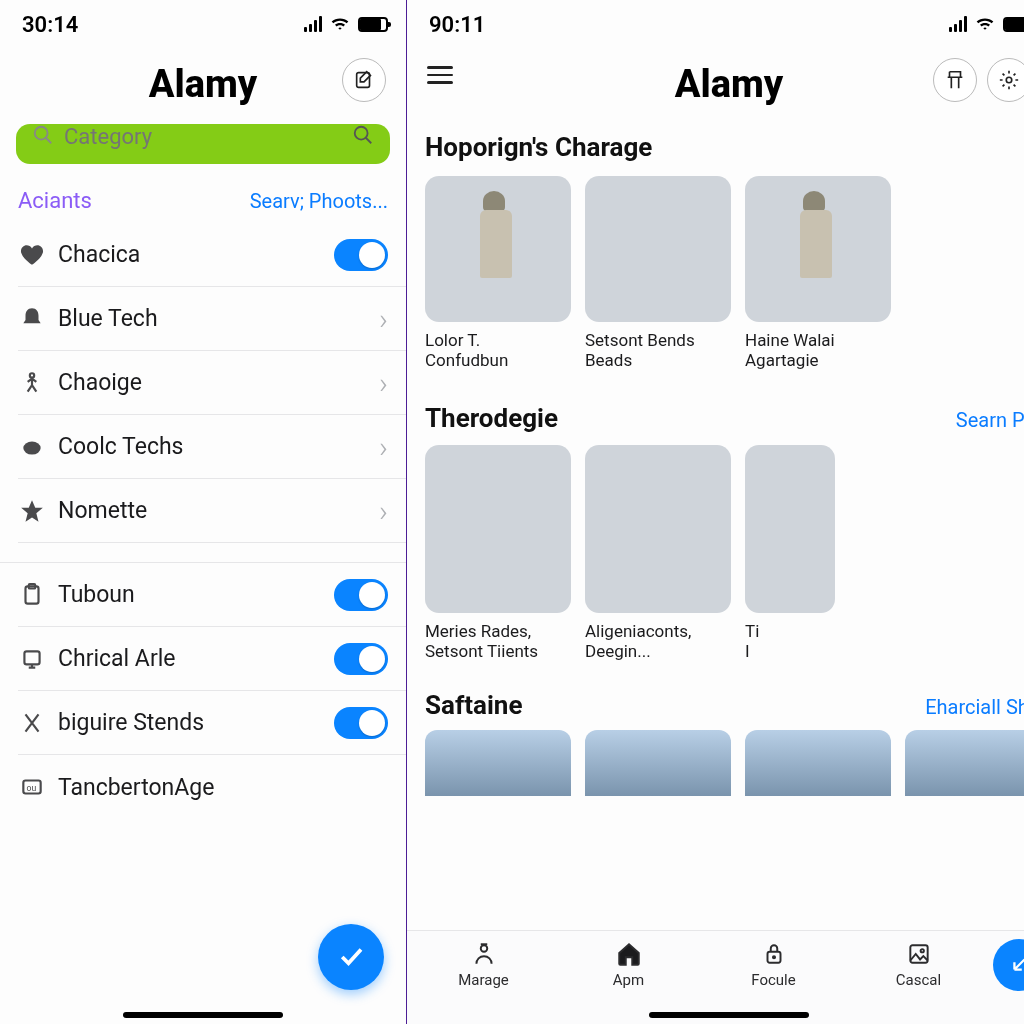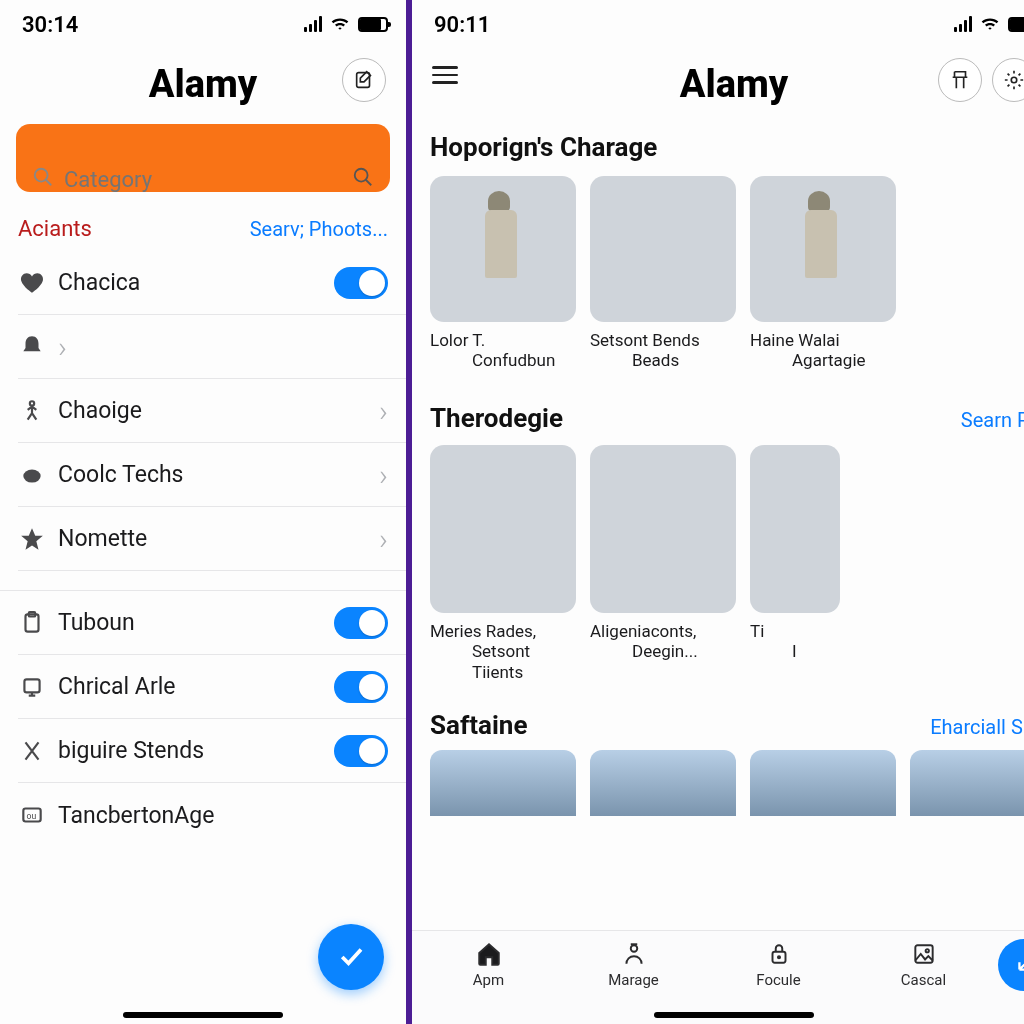--- a/index.html
+++ b/index.html
@@ -1,18 +1,18 @@
 <!DOCTYPE html>
 <html><head>
 <meta charset="utf-8">
 <style>
   * { box-sizing: border-box; margin: 0; padding: 0; font-family: -apple-system, BlinkMacSystemFont, "Segoe UI", Roboto, sans-serif; }
   body { width: 1024px; height: 1024px; background: #fff; display: flex; overflow: hidden; }
   .phone { flex: 1; display: flex; flex-direction: column; background: #fdfdfd; position: relative; }
-  .phone-left { border-right: 6px solid #4c1d95; }
+  .phone-left { border-right: 1px solid #4c1d95; }
   
   .status-bar { display: flex; align-items: center; justify-content: space-between; padding: 10px 18px 6px 22px; font-size: 22px; font-weight: 600; height: 44px; }
   .status-left { }
   .status-right { display: flex; align-items: center; gap: 8px; }
   .sig-bars { display: flex; align-items: flex-end; gap: 2px; height: 16px; }
   .sig-bars span { width: 3px; background:#000; border-radius:1px; }
   .sig-bars span:nth-child(1){height:5px;} .sig-bars span:nth-child(2){height:8px;}
   .sig-bars span:nth-child(3){height:12px;} .sig-bars span:nth-child(4){height:16px;}
   .wifi-icon svg { width:20px; height:16px; }
   .battery { width: 30px; height: 15px; border: 2px solid #000; border-radius: 4px; position: relative; }
@@ -21,27 +21,27 @@
   
   .app-header { display:flex; align-items:center; justify-content:center; padding: 18px 16px 12px; position: relative; }
   .app-title { font-size: 38px; font-weight: 800; }
   .header-action { position:absolute; right:20px; top:14px; display:flex; gap:10px; }
   .header-action-left { position:absolute; left:20px; top:22px; }
   .circ-btn { width:44px; height:44px; border:1.5px solid #bbb; border-radius:50%; display:flex; align-items:center; justify-content:center; background:#fff; }
   .circ-btn svg { width:22px; height:22px; stroke:#222; fill:none; stroke-width:1.8; }
   .hamburger { display:flex; flex-direction:column; gap:5px; }
   .hamburger span { width:26px; height:2.5px; background:#222; border-radius:2px; }
   
-  .search-bar { margin: 6px 16px 10px; background:#f97316; border-radius: 14px; height:68px; display:flex; align-items:flex-end; padding:0 16px; gap:10px; }
+  .search-bar { margin: 6px 16px 10px; background:#84cc16; border-radius: 14px; height:40px; display:flex; align-items:flex-start; padding:0 16px; gap:10px; }
   .search-bar .mag { color:#777; }
   .search-bar input { border:none; background:transparent; font-size:22px; color:#444; flex:1; outline:none; }
   .search-bar .mag-right { color:#555; }
   
   .sec-row { display:flex; justify-content:space-between; align-items:center; padding: 14px 18px 10px; }
-  .sec-title { font-size:22px; color:#b91c1c; }
+  .sec-title { font-size:22px; color:#8b5cf6; }
   .sec-link { font-size:20px; color:#0a7cff; }
   
   .list { padding: 0 0 0 18px; }
   .row { display:flex; align-items:center; height:64px; border-bottom:1px solid #e6e6e8; padding-right:18px; gap:12px; }
   .row:last-child { border-bottom:none; }
   .row-icon { width:28px; display:flex; align-items:flex-start; justify-content:center; color:#3b3b3d; }
   .row-icon svg { width:26px; height:26px; fill:#4a4a4c; }
   .row-icon.outline svg { fill:none; stroke:#4a4a4c; stroke-width:2; }
   .row-label { flex:1; font-size:23px; color:#1b1b1d; }
   .chev { color:#aeb0b4; font-size:30px; font-weight:300; }
@@ -57,21 +57,21 @@
   
   .content-r { flex:1; overflow:hidden; padding: 8px 0 0 18px; display:flex; flex-direction:column; }
   .section-title-r { font-size:26px; font-weight:700; color:#111; padding: 6px 0 14px; }
   .sec-head-r { display:flex; justify-content:space-between; align-items:baseline; padding-right:4px; }
   .sec-link-r { font-size:20px; color:#0a7cff; }
   .h-scroll { display:flex; gap:14px; overflow:hidden; }
   .card { width:146px; flex-shrink:0; }
   .card .thumb { width:146px; height:146px; border-radius:14px; background:#cfd4da; overflow:hidden; position:relative; }
   .card .thumb.sm { height:168px; border-radius:14px; }
   .card .caption { font-size:17px; color:#1b1b1d; line-height:1.2; padding-top:8px; }
-  .card .caption2 { font-size:17px; color:#1b1b1d; line-height:1.2;margin-left:42px; }
+  .card .caption2 { font-size:17px; color:#1b1b1d; line-height:1.2; }
   
   .scn-tower { background: linear-gradient(#7fb6ea 0 55%, #5f9b4c 55% 100%); position:relative; }
   .scn-tower::after{content:"";position:absolute;left:38%;bottom:30%;width:32px;height:68px;background:#c8c1b0;border-radius:6px 6px 2px 2px;}
   .scn-tower::before{content:"";position:absolute;left:40%;bottom:76%;width:22px;height:20px;background:#8d8876;border-radius:50% 50% 4px 4px;}
   .scn-hills{ background: linear-gradient(#9fc9ef 0 40%, #b29256 40% 60%, #7e6b42 60% 100%); }
   .scn-arcade{ background: radial-gradient(circle at 50% 0%, #e9dbc2 0 30%, transparent 31%), linear-gradient(#caa37a,#7d5738); }
   .scn-water{ background: linear-gradient(#8fc6ef 0 45%, #3b76a8 45% 100%); }
   .scn-window{ background: radial-gradient(circle at 50% 55%, #ffd27a 0 18%, transparent 19%), linear-gradient(#1f2a33 0 34%, #5080a5 34% 70%, #1f2a33 70% 100%); }
   
   .bottom-nav { height:94px; border-top:1px solid #e6e6e8; display:flex; align-items:flex-start; padding:10px 6px 0; gap:4px; background:#fbfbfc; position:relative; }
@@ -147,20 +147,21 @@
       <span class="toggle on">
           <i></i>
         </span>
     </div>
     <div class="row">
       <span class="row-icon">
           <svg viewBox="0 0 24 24">
             <path d="M12 2c4 0 6 3 6 7v4l2 3H4l2-3V9c0-4 2-7 6-7z"></path>
           </svg>
         </span>
+      <span class="row-label">Blue Tech</span>
       <span class="chev">›</span>
     </div>
     <div class="row">
       <span class="row-icon outline">
           <svg viewBox="0 0 24 24">
             <circle cx="12" cy="5" r="2"></circle>
             <path d="M12 8v6m-4 6l4-6 4 6M8 11l4-3 4 3"></path>
           </svg>
         </span>
       <span class="row-label">Chaoige</span>
@@ -332,34 +333,34 @@
     </div>
     <div class="strip" style="margin-top:10px;">
       <div class="mini"></div>
       <div class="mini"></div>
       <div class="mini"></div>
       <div class="mini"></div>
     </div>
   </div>
 
   <div class="bottom-nav">
-    <div class="nav-item home">
-      <svg viewBox="0 0 24 24">
-          <path d="M3 11l9-8 9 8v10a1 1 0 01-1 1h-5v-7h-6v7H4a1 1 0 01-1-1z"></path>
-        </svg>
-      <span class="nav-label">Apm</span>
-    </div>
     <div class="nav-item">
       <svg viewBox="0 0 24 24">
           <circle cx="12" cy="7" r="3"></circle>
           <path d="M5 21c0-4 3-7 7-7s7 3 7 7"></path>
           <path d="M9 3h6"></path>
         </svg>
       <span class="nav-label">Marage</span>
     </div>
+    <div class="nav-item home">
+      <svg viewBox="0 0 24 24">
+          <path d="M3 11l9-8 9 8v10a1 1 0 01-1 1h-5v-7h-6v7H4a1 1 0 01-1-1z"></path>
+        </svg>
+      <span class="nav-label">Apm</span>
+    </div>
     <div class="nav-item">
       <svg viewBox="0 0 24 24">
           <rect x="6" y="10" width="12" height="10" rx="2"></rect>
           <path d="M9 10V7a3 3 0 016 0v3"></path>
           <circle cx="12" cy="15" r="1"></circle>
         </svg>
       <span class="nav-label">Focule</span>
     </div>
     <div class="nav-item">
       <svg viewBox="0 0 24 24">

